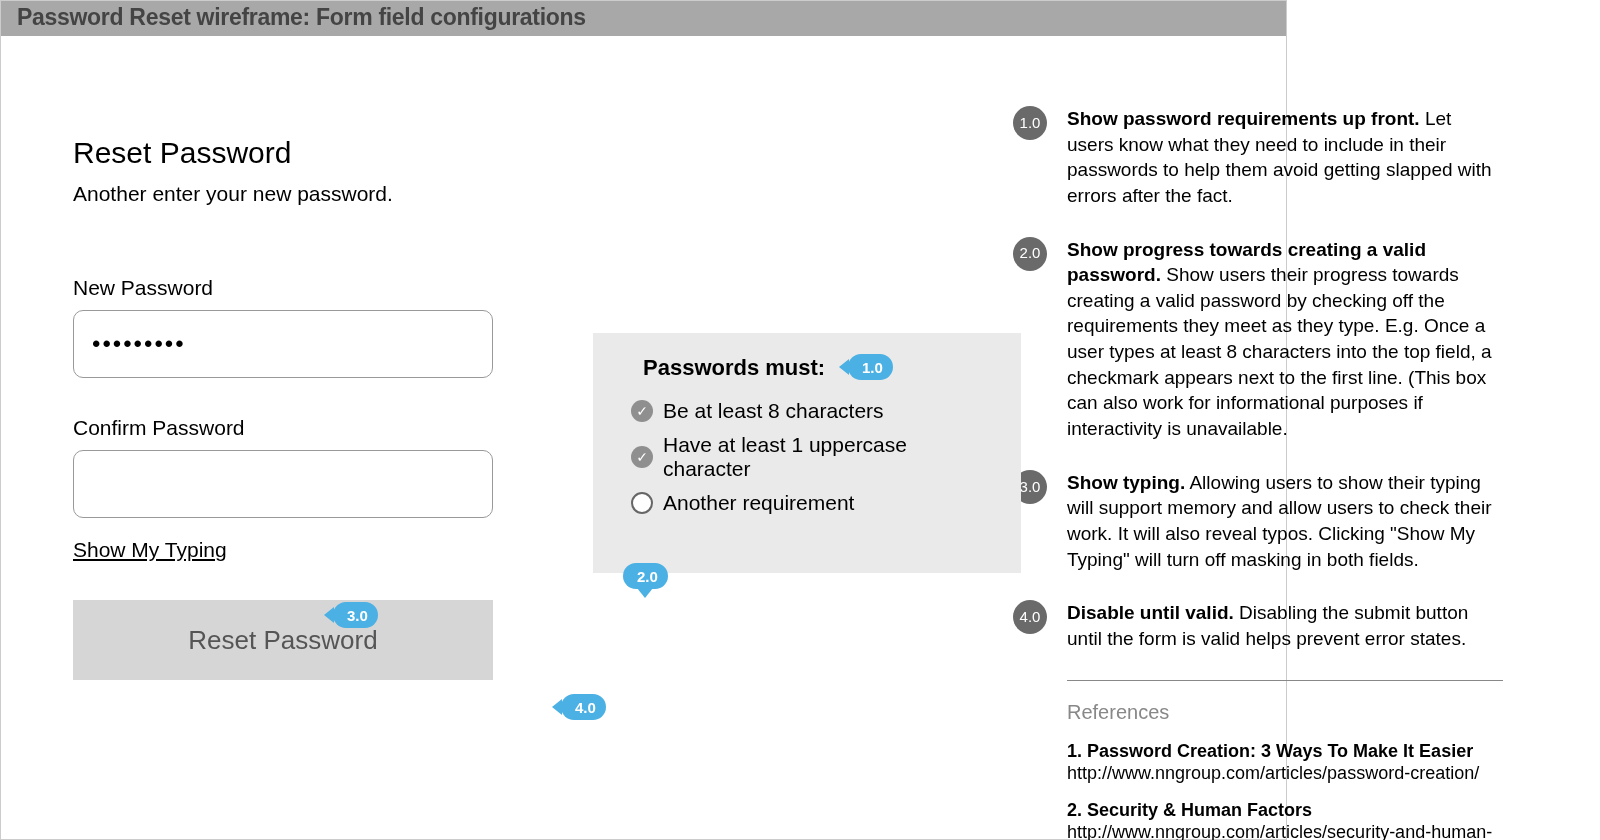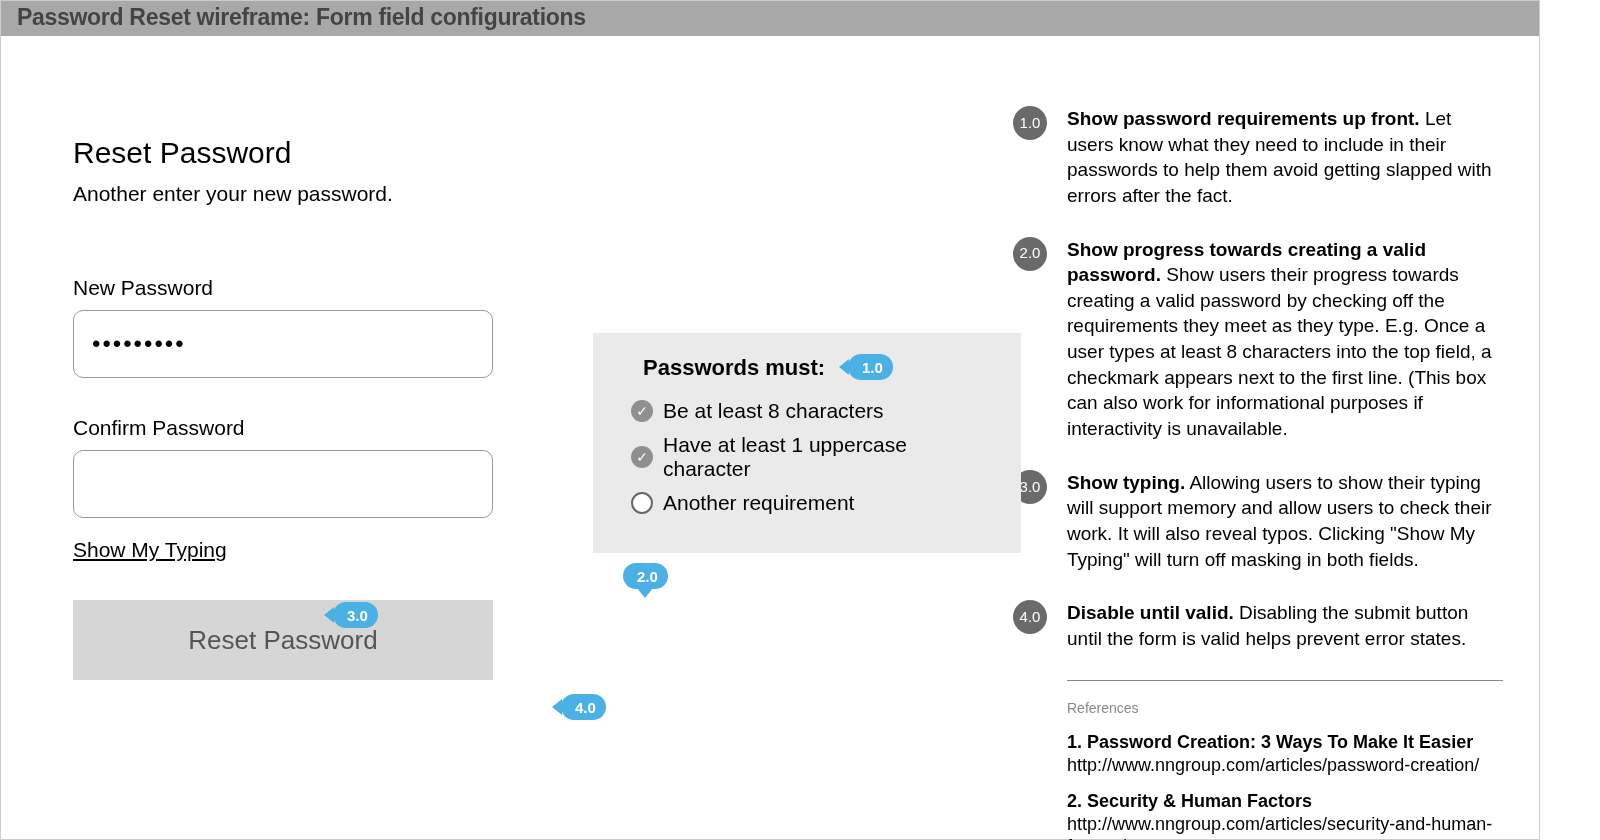--- a/index.html
+++ b/index.html
@@ -5,21 +5,21 @@
   * { box-sizing: border-box; margin: 0; padding: 0; }
   body {
     font-family: -apple-system, "Helvetica Neue", Arial, sans-serif;
     background: #fff;
     width: 1600px;
     height: 840px;
     overflow: hidden;
   }
   .outer-border {
     border: 1px solid #ccc;
-    width: 1540px;
+    width: 1287px;
     height: 840px;
     position: relative;
   }
   .header-bar {
     background: #a8a8a8;
     color: #444;
     font-weight: 700;
     font-size: 23px;
     padding: 3px 16px 5px 16px;
     font-family: "Helvetica Neue", Arial, sans-serif;
@@ -80,21 +80,21 @@
     color: #555;
     cursor: pointer;
   }
   
   .req-panel {
     position: absolute;
     left: 520px;
     top: 257px;
     width: 428px;
     background: #eaeaea;
-    padding: 22px 22px 28px 38px;
+    padding: 22px 22px 48px 38px;
   }
   .req-title {
     font-size: 22px;
     font-weight: 700;
     margin-bottom: 18px;
     padding-left: 12px;
   }
   .req-item {
     display: flex;
     align-items: center;
@@ -176,21 +176,21 @@
     flex-shrink: 0;
   }
   .anno-text b { font-weight: 700; }
   hr.refs {
     border: none;
     border-top: 1px solid #888;
     margin: 10px 0 18px 54px;
   }
   .refs-heading {
     color: #888;
-    font-size: 14px;
+    font-size: 20px;
     margin-left: 54px;
     margin-bottom: 14px;
   }
   .ref-item {
     margin-left: 54px;
     font-size: 18px;
     line-height: 1.25;
     margin-bottom: 14px;
   }
   .ref-item b { font-weight: 700; }

